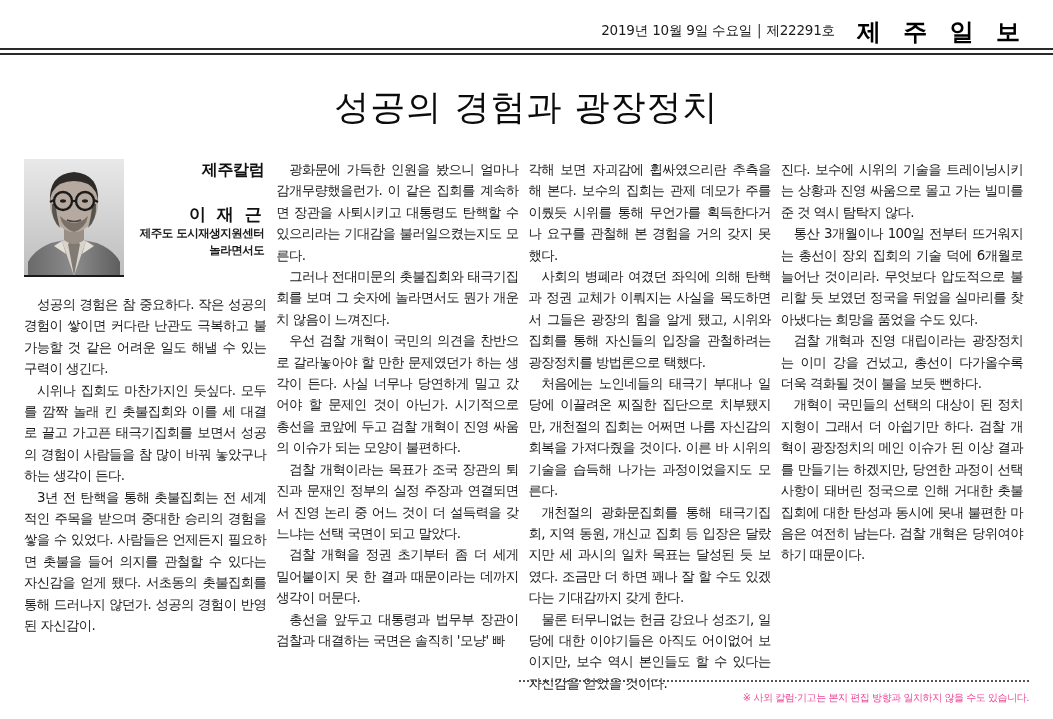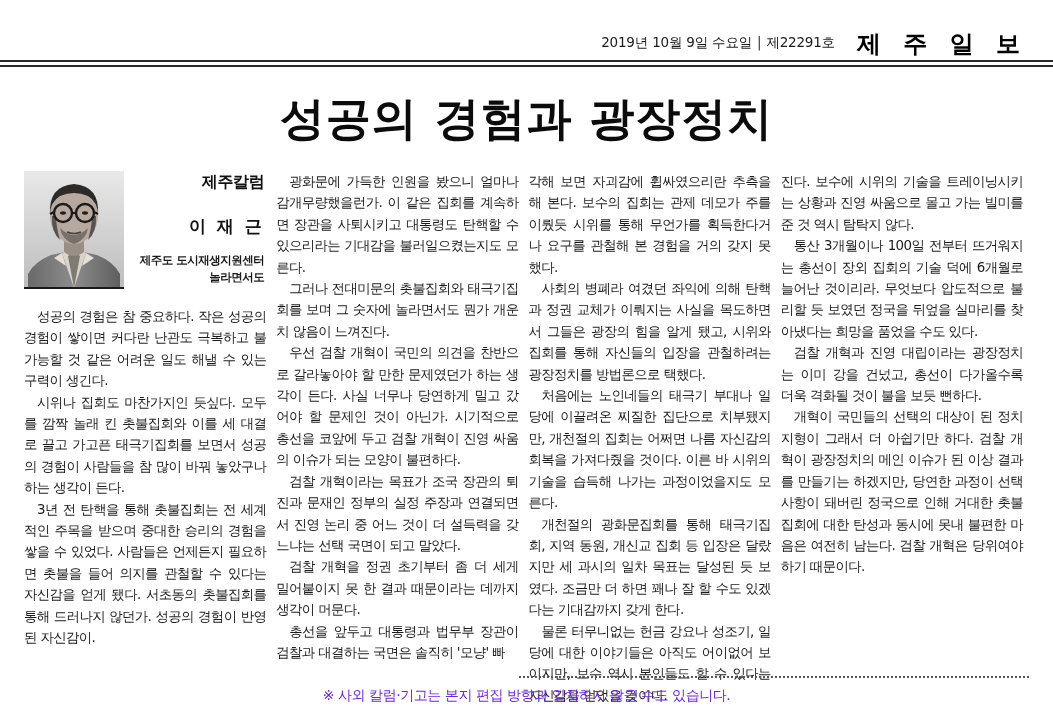--- a/index.html
+++ b/index.html
@@ -15,21 +15,21 @@
     font-family: "DejaVu Sans", "Liberation Sans", sans-serif;
     color: #161616;
     position: relative;
   }
 
   .page {
     width: 1053px;
     height: 719px;
     position: relative;
     box-sizing: border-box;
-    padding: 12px 24px;
+    padding: 0 24px;
   }
 
   
   .masthead {
     height: 48px;
     display: flex;
     align-items: flex-end;
     justify-content: flex-end;
     gap: 22px;
     padding-bottom: 4px;
@@ -77,22 +77,22 @@
 
   
   .headline-wrap {
     height: 104px;
     display: flex;
     align-items: center;
     justify-content: center;
   }
   .headline {
     font-family: "DejaVu Serif", "Liberation Serif", serif;
-    font-size: 45px;
-    font-weight: 700;
+    font-size: 35px;
+    font-weight: 400;
     letter-spacing: 1px;
     color: #0b0b0b;
     text-align: center;
     line-height: 1.15;
     white-space: nowrap;
   }
 
   
   .columns {
     display: flex;
@@ -142,21 +142,21 @@
     color: #111;
     line-height: 1.1;
     margin-bottom: 26px;
   }
   .author-name {
     font-size: 17px;
     font-weight: 700;
     letter-spacing: 2.5px;
     color: #111;
     line-height: 1.1;
-    margin-bottom: 17px;
+    margin-bottom: 2px;
   }
   .author-affil {
     font-size: 11.5px;
     font-weight: 700;
     letter-spacing: -0.5px;
     color: #1a1a1a;
     line-height: 1.45;
   }
 
   
@@ -184,24 +184,24 @@
     bottom: 14px;
   }
   .footer-rule {
     width: 510px;
     margin-left: auto;
     border-top: 2px dotted #555;
     height: 0;
     margin-bottom: 9px;
   }
   .footer-note {
-    text-align: center;
-    font-size: 14px;
+    text-align: right;
+    font-size: 10px;
     letter-spacing: -0.45px;
-    color: #6d28d9;
+    color: #ec4899;
     font-weight: 500;
   }
 </style>
 </head>
 <body>
 
 <div class="page">
 
   <div class="masthead">
     <div class="issue-line">

